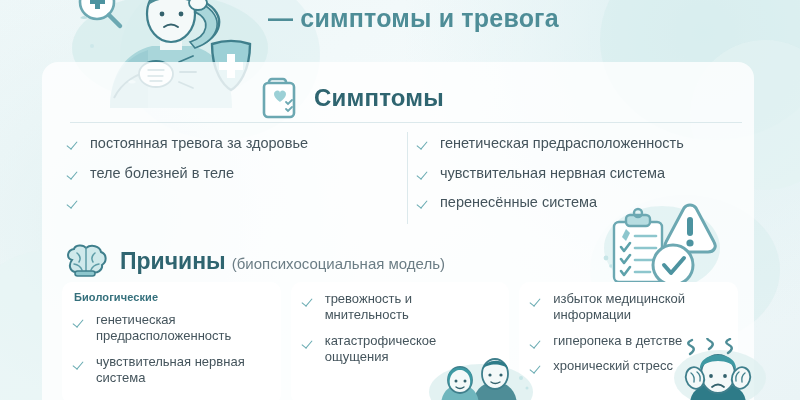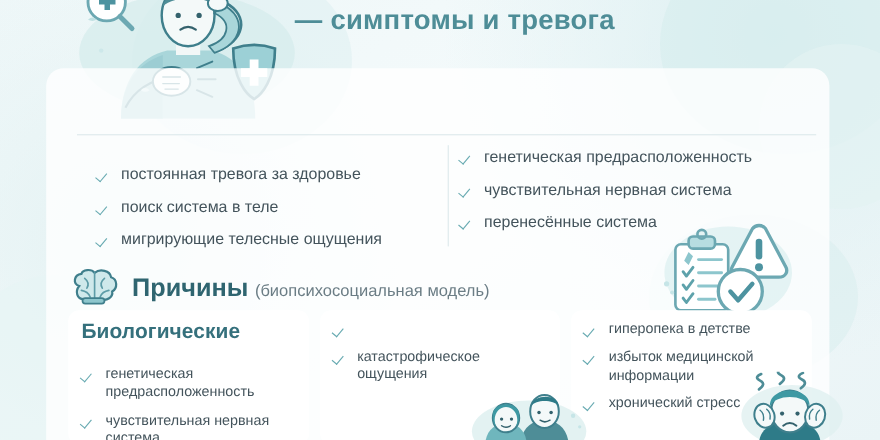--- a/index.html
+++ b/index.html
@@ -71,21 +71,21 @@
   .sym-rule {
     position: absolute; left: 70px; top: 122px;
     width: 672px; height: 1px; background: #dce9ec;
   }
   .sym-vrule {
     position: absolute; left: 407px; top: 132px;
     width: 1px; height: 92px; background: #dce9ec;
   }
 
   .sym-col { position: absolute; }
-  .sym-col-left  { left: 88px;  top: 134px; width: 320px; margin-top: 16px; }
+  .sym-col-left  { left: 68px;  top: 134px; width: 320px; }
   .sym-col-right { left: 418px; top: 134px; width: 320px; }
 
   .chk-row {
     display: flex; align-items: flex-start; gap: 9px;
     margin-bottom: 11px;
   }
   .chk-row .txt {
     font-size: 14.5px; color: #44545c; line-height: 1.28;
   }
 
@@ -122,24 +122,24 @@
     display: flex; gap: 10px;
   }
   .cause-card {
     flex: 1 1 0;
     background: #ffffff;
     border-radius: 10px;
     padding: 9px 12px 0 12px;
     overflow: hidden;
   }
   .cause-card h3 {
-    font-size: 19px;
+    font-size: 11px;
     font-weight: 700;
     color: #35707c;
-    margin-bottom: 19px;
+    margin-bottom: 9px;
     letter-spacing: .1px;
   }
   .cause-card .chk-row { margin-bottom: 9px; }
   .cause-card .chk-row .txt { font-size: 13px; line-height: 1.26; }
 
   
   .illus { position: absolute; pointer-events: none; }
   .illus-clipboard { left: 600px; top: 200px; width: 120px; height: 95px; }
   .illus-couple    { left: 415px; top: 358px; width: 120px; height: 48px; }
   .illus-stress    { left: 668px; top: 338px; width: 100px; height: 66px; }
@@ -195,36 +195,45 @@
 
     <path d="M28 32 q4 -4 8 0 q-4 2 -8 0z" fill="#bfe0e2"></path>
     <path d="M76 96 q4 -4 8 0 q-4 3 -8 0z" fill="#c9e6e8"></path>
     <circle cx="40" cy="60" r="2" fill="#cde8ea"></circle>
   </svg>
 
   <div class="headline">— симптомы и тревога</div>
 
   <div class="main-card"></div>
 
+  <div class="section-head sym-head">
+    <svg width="40" height="44" viewBox="0 0 40 44">
+      <rect x="7" y="3" width="17" height="8" rx="3" fill="none" stroke="#6ca8b2" stroke-width="2.6"></rect>
+      <rect x="2" y="7" width="30" height="34" rx="4" fill="#ffffff" stroke="#6ca8b2" stroke-width="2.6"></rect>
+      <path d="M12 18 c0 -4 6 -5 6 -1 c0 -4 6 -3 6 1 c0 4 -6 8 -6 8 c0 0 -6 -4 -6 -8z" fill="#9cd0d6"></path>
+      <path d="M24 26 l2 2 l4 -4" fill="none" stroke="#6ca8b2" stroke-width="1.8" stroke-linecap="round"></path>
+      <path d="M24 33 l2 2 l4 -4" fill="none" stroke="#6ca8b2" stroke-width="1.8" stroke-linecap="round"></path>
+    </svg>
+    <span class="sym-title">Симптомы</span>
+  </div>
 
   <div class="sym-rule"></div>
   <div class="sym-vrule"></div>
 
   <div class="sym-col sym-col-left">
     <div class="chk-row">
       <span class="check"></span>
       <span class="txt">постоянная тревога за здоровье</span>
     </div>
     <div class="chk-row">
       <span class="check"></span>
-      <span class="txt">поиск система в теле</span>
-    </div>
-    <div class="chk-row">
-      <span class="check"></span>
-      <span class="txt">мигрирующие телесные ощущения</span>
+      <span class="txt">теле болезней в теле</span>
+    </div>
+    <div class="chk-row">
+      <span class="check"></span>
     </div>
   </div>
 
   <div class="sym-col sym-col-right">
     <div class="chk-row">
       <span class="check"></span>
       <span class="txt">генетическая предрасположенность</span>
     </div>
     <div class="chk-row">
       <span class="check"></span>
@@ -287,36 +296,37 @@
       </div>
       <div class="chk-row">
         <span class="check"></span>
         <span class="txt">чувствительная нервная система</span>
       </div>
     </div>
 
     <div class="cause-card">
       <div class="chk-row">
         <span class="check"></span>
+        <span class="txt">тревожность и мнительность</span>
       </div>
       <div class="chk-row">
         <span class="check"></span>
         <span class="txt">катастрофическое ощущения</span>
       </div>
 
     </div>
 
     <div class="cause-card">
       <div class="chk-row">
         <span class="check"></span>
+        <span class="txt">избыток медицинской информации</span>
+      </div>
+      <div class="chk-row">
+        <span class="check"></span>
         <span class="txt">гиперопека в детстве</span>
-      </div>
-      <div class="chk-row">
-        <span class="check"></span>
-        <span class="txt">избыток медицинской информации</span>
       </div>
       <div class="chk-row">
         <span class="check"></span>
         <span class="txt">хронический стресс</span>
       </div>
     </div>
   </div>
 
   <svg class="illus illus-couple" viewBox="0 0 120 48">
     <ellipse cx="66" cy="34" rx="52" ry="28" fill="#dcefef" opacity=".8"></ellipse>

